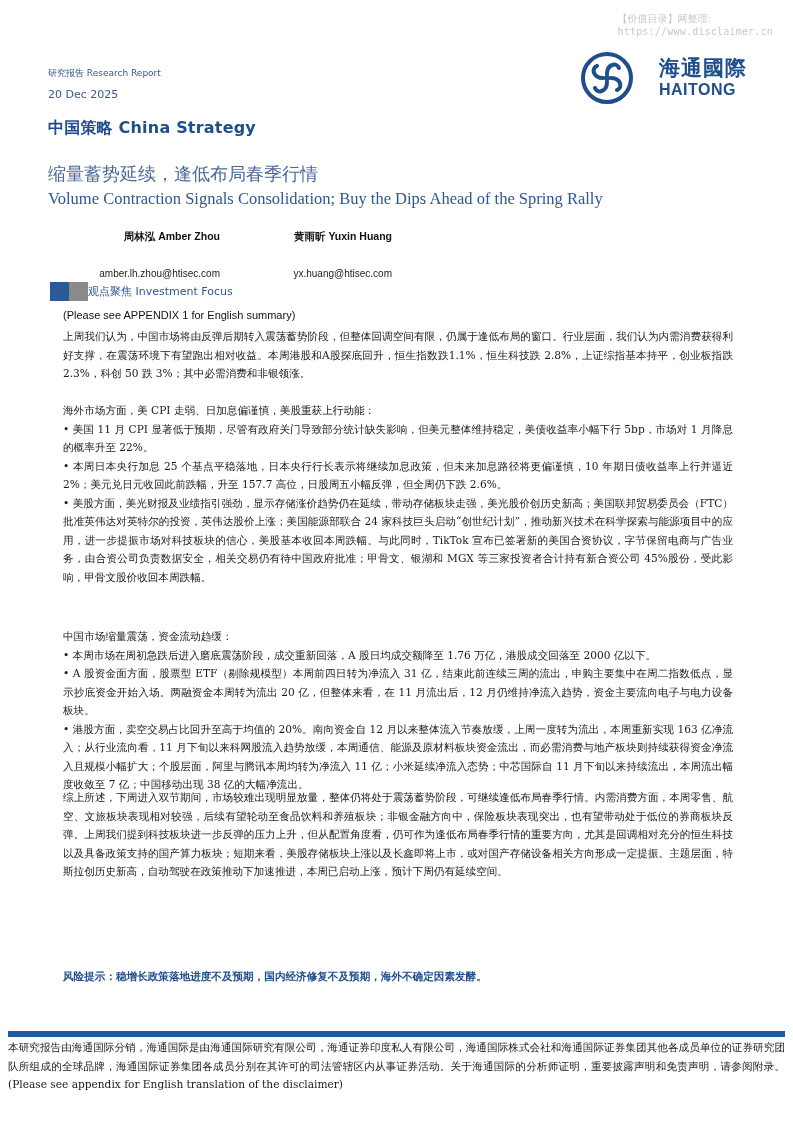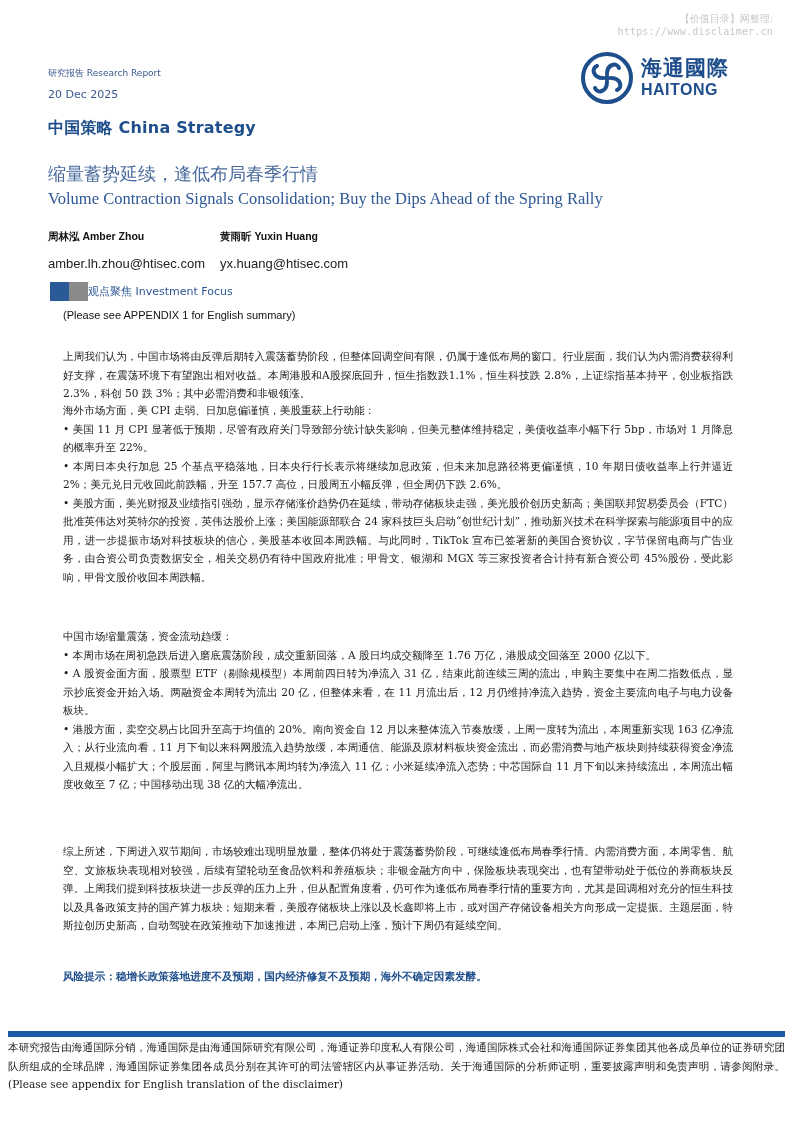--- a/index.html
+++ b/index.html
@@ -2,48 +2,48 @@
 <html><head>
 <meta charset="utf-8">
 <style>
   html, body { margin: 0; padding: 0; background: #ffffff; }
   body {
     width: 793px; height: 1122px; position: relative; overflow: hidden;
     font-family: "DejaVu Sans", "Liberation Sans", sans-serif;
     color: #1a1a1a;
   }
   .watermark {
-    position: absolute; top: 12px; right: 20px; text-align: right;
+    position: absolute; top: 12px; right: 20px; text-align: left;
     color: #c8c8c8; font-size: 10px; line-height: 13px;
   }
   .watermark .wm-url { font-family: "DejaVu Sans Mono", "Liberation Mono", monospace; font-size: 10px; letter-spacing: 0.2px; }
   .header-meta { position: absolute; left: 48px; top: 67px; color: #3a5a8c; }
   .report-type { font-size: 9px; line-height: 12px; }
   .report-date { font-size: 11px; margin-top: 9px; }
   .section-title {
     position: absolute; left: 48px; top: 118px; color: #1f4e8c;
     font-size: 16px; font-weight: bold; letter-spacing: 0.2px;
   }
   .logo { position: absolute; left: 581px; top: 52px; display: flex; align-items: center; }
   .logo svg { width: 52px; height: 52px; }
-  .logo-text { margin-left: 8px; color: #1f4e8c; }
+  .logo-text { margin-left: 26px; color: #1f4e8c; }
   .logo-cn { font-size: 21px; line-height: 24px; font-weight: bold; letter-spacing: 1px; }
   .logo-en { font-size: 16px; line-height: 20px; font-weight: bold; letter-spacing: 0.5px; font-family: "Liberation Sans", sans-serif; }
   .title-cn {
     position: absolute; left: 48px; top: 162px; color: #4a6a9c;
     font-size: 18px; font-family: "DejaVu Serif", "Liberation Serif", serif;
   }
   .title-en {
     position: absolute; left: 48px; top: 189px; color: #2d5794;
     font-size: 16.5px; font-family: Liberation Serif, serif;
   }
   .authors { position: absolute; left: 48px; top: 230px; display: flex; }
-  .author { width: 172px; }
+  .author { width: 172px; text-align: right; }
   .author-name { font-size: 10.5px; font-weight: bold; color: #111; font-family: "Liberation Sans", sans-serif; }
-  .author-email { font-size: 13px; margin-top: 12px; color: #222; font-family: "Liberation Sans", sans-serif; }
+  .author-email { font-size: 10px; margin-top: 24px; color: #222; font-family: "Liberation Sans", sans-serif; }
   .focus-bar { position: absolute; left: 50px; top: 282px; display: flex; align-items: center; }
   .sq-blue { width: 19px; height: 19px; background: #2b5a99; }
   .sq-grey { width: 19px; height: 19px; background: #8a8a8a; }
   .focus-label { color: #2d5794; font-size: 11px; }
   .appendix-note { position: absolute; left: 63px; top: 309px; font-size: 11px; color: #111; font-family: "Liberation Sans", sans-serif; }
   .body-text {
     position: absolute; left: 63px; width: 670px;
     font-size: 10.6px; line-height: 18.5px; color: #1a1a1a;
     text-align: justify; font-family: "DejaVu Serif", "Liberation Serif", serif;
   }
@@ -106,38 +106,38 @@
   </div>
 </div>
 
 <div class="focus-bar">
   <div class="sq-blue"></div>
   <div class="sq-grey"></div>
   <div class="focus-label">观点聚焦 Investment Focus</div>
 </div>
 <div class="appendix-note">(Please see APPENDIX 1 for English summary)</div>
 
-<div class="body-text" style="top:347px;">
+<div class="body-text" style="top:327px;">
   <p>上周我们认为，中国市场将由反弹后期转入震荡蓄势阶段，但整体回调空间有限，仍属于逢低布局的窗口。行业层面，我们认为内需消费获得利好支撑，在震荡环境下有望跑出相对收益。本周港股和A股探底回升，恒生指数跌1.1%，恒生科技跌 2.8%，上证综指基本持平，创业板指跌 2.3%，科创 50 跌 3%；其中必需消费和非银领涨。</p>
 </div>
 
 <div class="body-text" style="top:401px;">
   <p>海外市场方面，美 CPI 走弱、日加息偏谨慎，美股重获上行动能：</p>
   <p>• 美国 11 月 CPI 显著低于预期，尽管有政府关门导致部分统计缺失影响，但美元整体维持稳定，美债收益率小幅下行 5bp，市场对 1 月降息的概率升至 22%。</p>
   <p>• 本周日本央行加息 25 个基点平稳落地，日本央行行长表示将继续加息政策，但未来加息路径将更偏谨慎，10 年期日债收益率上行并逼近 2%；美元兑日元收回此前跌幅，升至 157.7 高位，日股周五小幅反弹，但全周仍下跌 2.6%。</p>
   <p>• 美股方面，美光财报及业绩指引强劲，显示存储涨价趋势仍在延续，带动存储板块走强，美光股价创历史新高；美国联邦贸易委员会（FTC）批准英伟达对英特尔的投资，英伟达股价上涨；美国能源部联合 24 家科技巨头启动“创世纪计划”，推动新兴技术在科学探索与能源项目中的应用，进一步提振市场对科技板块的信心，美股基本收回本周跌幅。与此同时，TikTok 宣布已签署新的美国合资协议，字节保留电商与广告业务，由合资公司负责数据安全，相关交易仍有待中国政府批准；甲骨文、银湖和 MGX 等三家投资者合计持有新合资公司 45%股份，受此影响，甲骨文股价收回本周跌幅。</p>
 </div>
 
 <div class="body-text" style="top:627px;">
   <p>中国市场缩量震荡，资金流动趋缓：</p>
   <p>• 本周市场在周初急跌后进入磨底震荡阶段，成交重新回落，A 股日均成交额降至 1.76 万亿，港股成交回落至 2000 亿以下。</p>
   <p>• A 股资金面方面，股票型 ETF（剔除规模型）本周前四日转为净流入 31 亿，结束此前连续三周的流出，申购主要集中在周二指数低点，显示抄底资金开始入场。两融资金本周转为流出 20 亿，但整体来看，在 11 月流出后，12 月仍维持净流入趋势，资金主要流向电子与电力设备板块。</p>
   <p>• 港股方面，卖空交易占比回升至高于均值的 20%。南向资金自 12 月以来整体流入节奏放缓，上周一度转为流出，本周重新实现 163 亿净流入；从行业流向看，11 月下旬以来科网股流入趋势放缓，本周通信、能源及原材料板块资金流出，而必需消费与地产板块则持续获得资金净流入且规模小幅扩大；个股层面，阿里与腾讯本周均转为净流入 11 亿；小米延续净流入态势；中芯国际自 11 月下旬以来持续流出，本周流出幅度收敛至 7 亿；中国移动出现 38 亿的大幅净流出。</p>
 </div>
 
-<div class="body-text" style="top:843px;font-family:Liberation Mono, monospace;">
+<div class="body-text" style="top:788px;">
   <p>综上所述，下周进入双节期间，市场较难出现明显放量，整体仍将处于震荡蓄势阶段，可继续逢低布局春季行情。内需消费方面，本周零售、航空、文旅板块表现相对较强，后续有望轮动至食品饮料和养殖板块；非银金融方向中，保险板块表现突出，也有望带动处于低位的券商板块反弹。上周我们提到科技板块进一步反弹的压力上升，但从配置角度看，仍可作为逢低布局春季行情的重要方向，尤其是回调相对充分的恒生科技以及具备政策支持的国产算力板块；短期来看，美股存储板块上涨以及长鑫即将上市，或对国产存储设备相关方向形成一定提振。主题层面，特斯拉创历史新高，自动驾驶在政策推动下加速推进，本周已启动上涨，预计下周仍有延续空间。</p>
 </div>
 
 <div class="risk">风险提示：稳增长政策落地进度不及预期，国内经济修复不及预期，海外不确定因素发酵。</div>
 
 <div class="footer-rule"></div>
 <div class="footer-text">本研究报告由海通国际分销，海通国际是由海通国际研究有限公司，海通证券印度私人有限公司，海通国际株式会社和海通国际证券集团其他各成员单位的证券研究团队所组成的全球品牌，海通国际证券集团各成员分别在其许可的司法管辖区内从事证券活动。关于海通国际的分析师证明，重要披露声明和免责声明，请参阅附录。(Please see appendix for English translation of the disclaimer)</div>
 
 </body></html>

